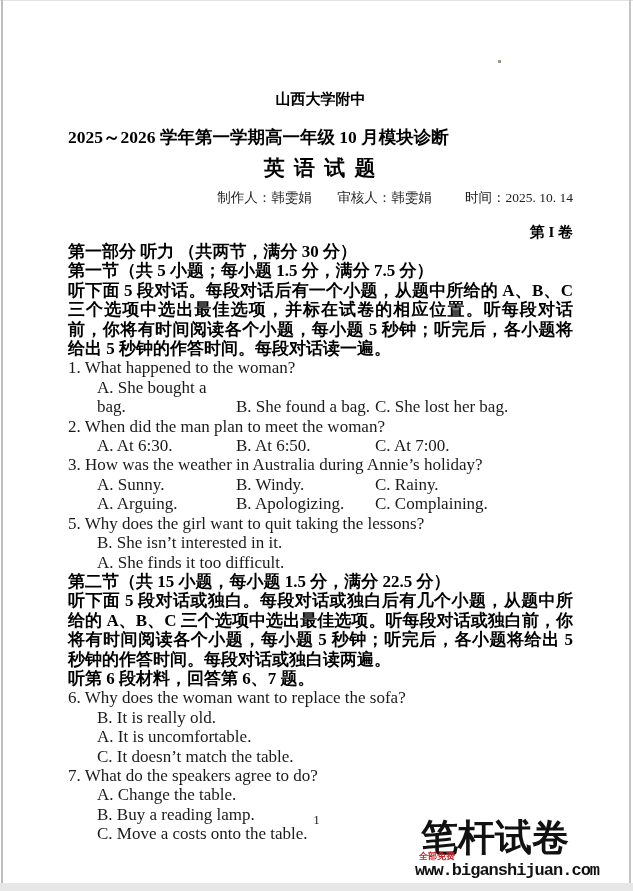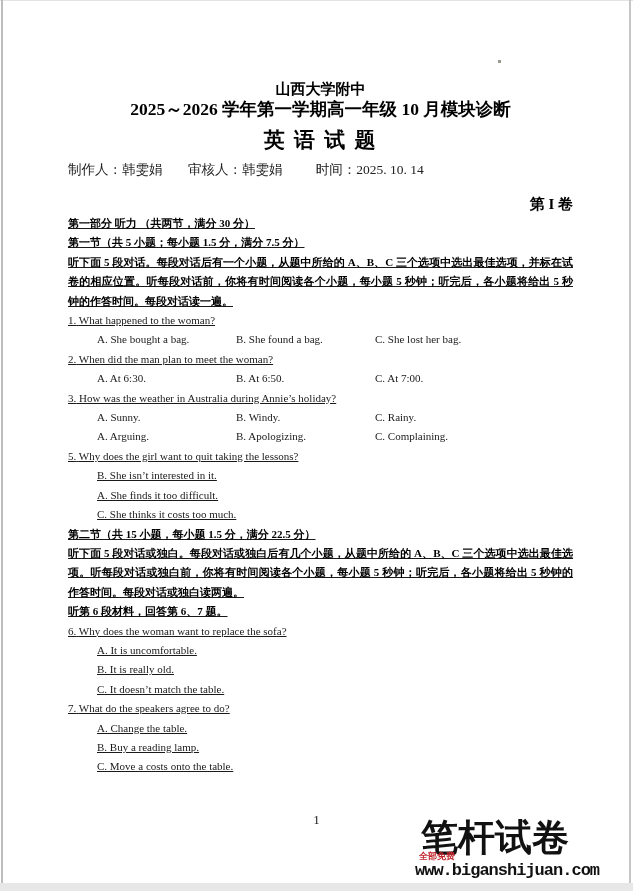--- a/index.html
+++ b/index.html
@@ -8,32 +8,32 @@
     background:#ffffff; overflow:hidden;
     font-family:"Liberation Serif","DejaVu Serif",serif;
     color:#1a1a1a;
   }
   .edge-top    { position:absolute; left:0; top:0; width:100%; height:1px; background:#e3e3e3; }
   .edge-left   { position:absolute; left:1px; top:0; width:2px; height:883px; background:#bdbdbd; }
   .edge-right  { position:absolute; left:629px; top:0; width:2px; height:883px; background:#c6c6c6; }
   .edge-bottom { position:absolute; left:0; top:883px; width:100%; height:8px; background:#e7e7e7; }
   .scan-dot    { position:absolute; left:498px; top:60px; width:3px; height:3px; background:#9a9a8e; }
 
-  .content { position:absolute; left:68px; top:4px; width:505px; }
+  .content { position:absolute; left:68px; top:14px; width:505px; }
 
   .school  { margin-top:76px; text-align:center; font-size:15px; line-height:18px; font-weight:bold; color:#000; }
-  .exam    { margin-top:0;  text-align:center; font-size:17.5px; line-height:22px; font-weight:bold; color:#000; }
+  .exam    { margin-top:18px;  font-size:17.5px; line-height:22px; font-weight:bold; color:#000; }
   .subject { margin-top:7px;  text-align:center; font-size:21px; line-height:26px; font-weight:bold; letter-spacing:2px; color:#000; }
-  .meta    { margin-top:8px;  text-align:left; font-size:13.5px; line-height:17px; color:#222; }
+  .meta    { margin-top:8px;  text-align:right; font-size:13.5px; line-height:17px; color:#222; }
   .meta .gap1 { margin:0 0 0 22px; }
   .meta .gap2 { margin:0 0 0 30px; }
 
   .volume  { margin-top:17px; text-align:right; font-size:15px; line-height:19px; font-weight:bold; color:#000; }
 
-  .body-text { font-size:11px; line-height:19.4px;text-decoration:underline; }
+  .body-text { font-size:17px; line-height:19.4px; }
   .cn-bold  { font-weight:bold; color:#000; }
   .instructions { text-align:justify; }
 
   .question { }
   .q-line { }
   .opts-row { padding-left:29px; }
   .opts-row .opt { display:inline-block; width:139px; }
   .opts-row .opt:last-child { width:auto; }
   .opts-stack { padding-left:29px; }
 
@@ -112,37 +112,36 @@
       </div>
 
       <div class="question">
         <div class="q-line">
           <span>5.</span>
           <span>Why does the girl want to quit taking the lessons?</span>
         </div>
         <div class="opts-stack">
           <div>B. She isn’t interested in it.</div>
           <div>A. She finds it too difficult.</div>
-          <div>C. She thinks it costs too much.</div>
         </div>
       </div>
 
       <div class="sec2-block">
         <div class="cn-bold">第二节（共 15 小题，每小题 1.5 分，满分 22.5 分）</div>
         <div class="cn-bold instructions">听下面 5 段对话或独白。每段对话或独白后有几个小题，从题中所给的 A、B、C 三个选项中选出最佳选项。听每段对话或独白前，你将有时间阅读各个小题，每小题 5 秒钟；听完后，各小题将给出 5 秒钟的作答时间。每段对话或独白读两遍。</div>
         <div class="cn-bold">听第 6 段材料，回答第 6、7 题。</div>
 
         <div class="question">
           <div class="q-line">
             <span>6.</span>
             <span>Why does the woman want to replace the sofa?</span>
           </div>
           <div class="opts-stack">
+            <div>B. It is really old.</div>
             <div>A. It is uncomfortable.</div>
-            <div>B. It is really old.</div>
             <div>C. It doesn’t match the table.</div>
           </div>
         </div>
 
         <div class="question">
           <div class="q-line">
             <span>7.</span>
             <span>What do the speakers agree to do?</span>
           </div>
           <div class="opts-stack">

